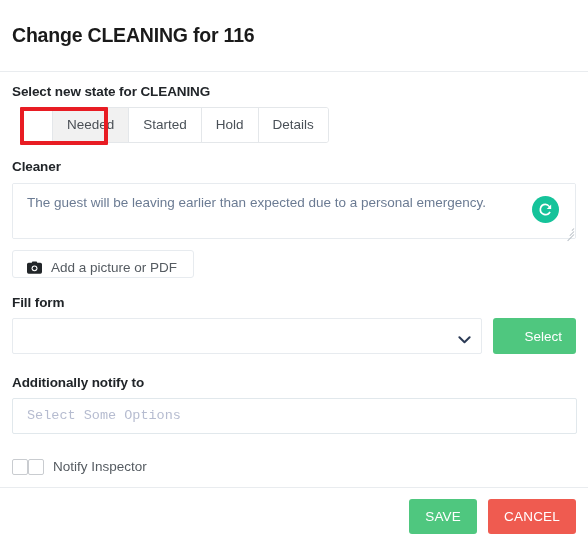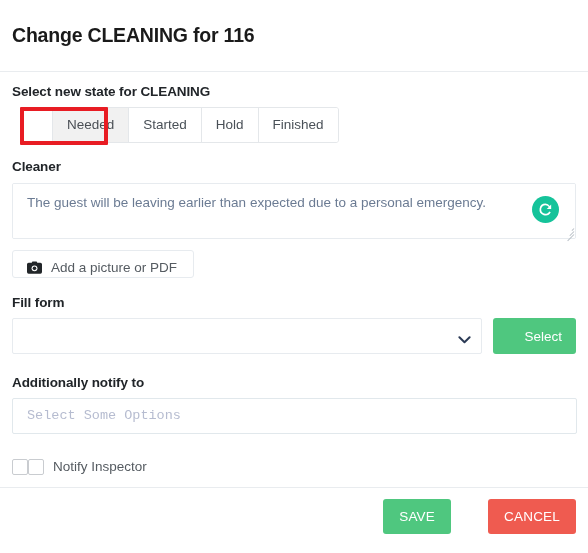--- a/index.html
+++ b/index.html
@@ -272,21 +272,20 @@
     min-width: 62px;
     height: 35px;
     border: none;
     border-radius: 3px;
     color: #fff;
     font-family: "Liberation Sans", sans-serif;
     font-size: 13.5px;
     letter-spacing: 0.2px;
     cursor: pointer;
     padding: 0 16px;
-    margin-left: 26px;
   }
   .btn-save   { background: #4fc77f; }
   .btn-cancel { background: #ef5b50; min-width: 78px; }
 </style>
 </head>
 <body>
 
 <div class="modal">
 
   <div class="modal-header">
@@ -296,21 +295,21 @@
   <div class="modal-body">
 
     
     <div class="field-label">Select new state for CLEANING</div>
 
     <div class="state-group-wrap">
       <div class="state-group">
         <button class="state-btn is-active">Needed</button>
         <button class="state-btn">Started</button>
         <button class="state-btn">Hold</button>
-        <button class="state-btn">Finished</button>
+        <button class="state-btn">Details</button>
       </div>
       <div class="annot-box"></div>
     </div>
 
     
     <div class="field-label">Cleaner</div>
 
     <div class="textarea-wrap">
       <textarea class="details-textarea" placeholder="" style="">The guest will be leaving earlier than expected due to a personal emergency.</textarea>
 

